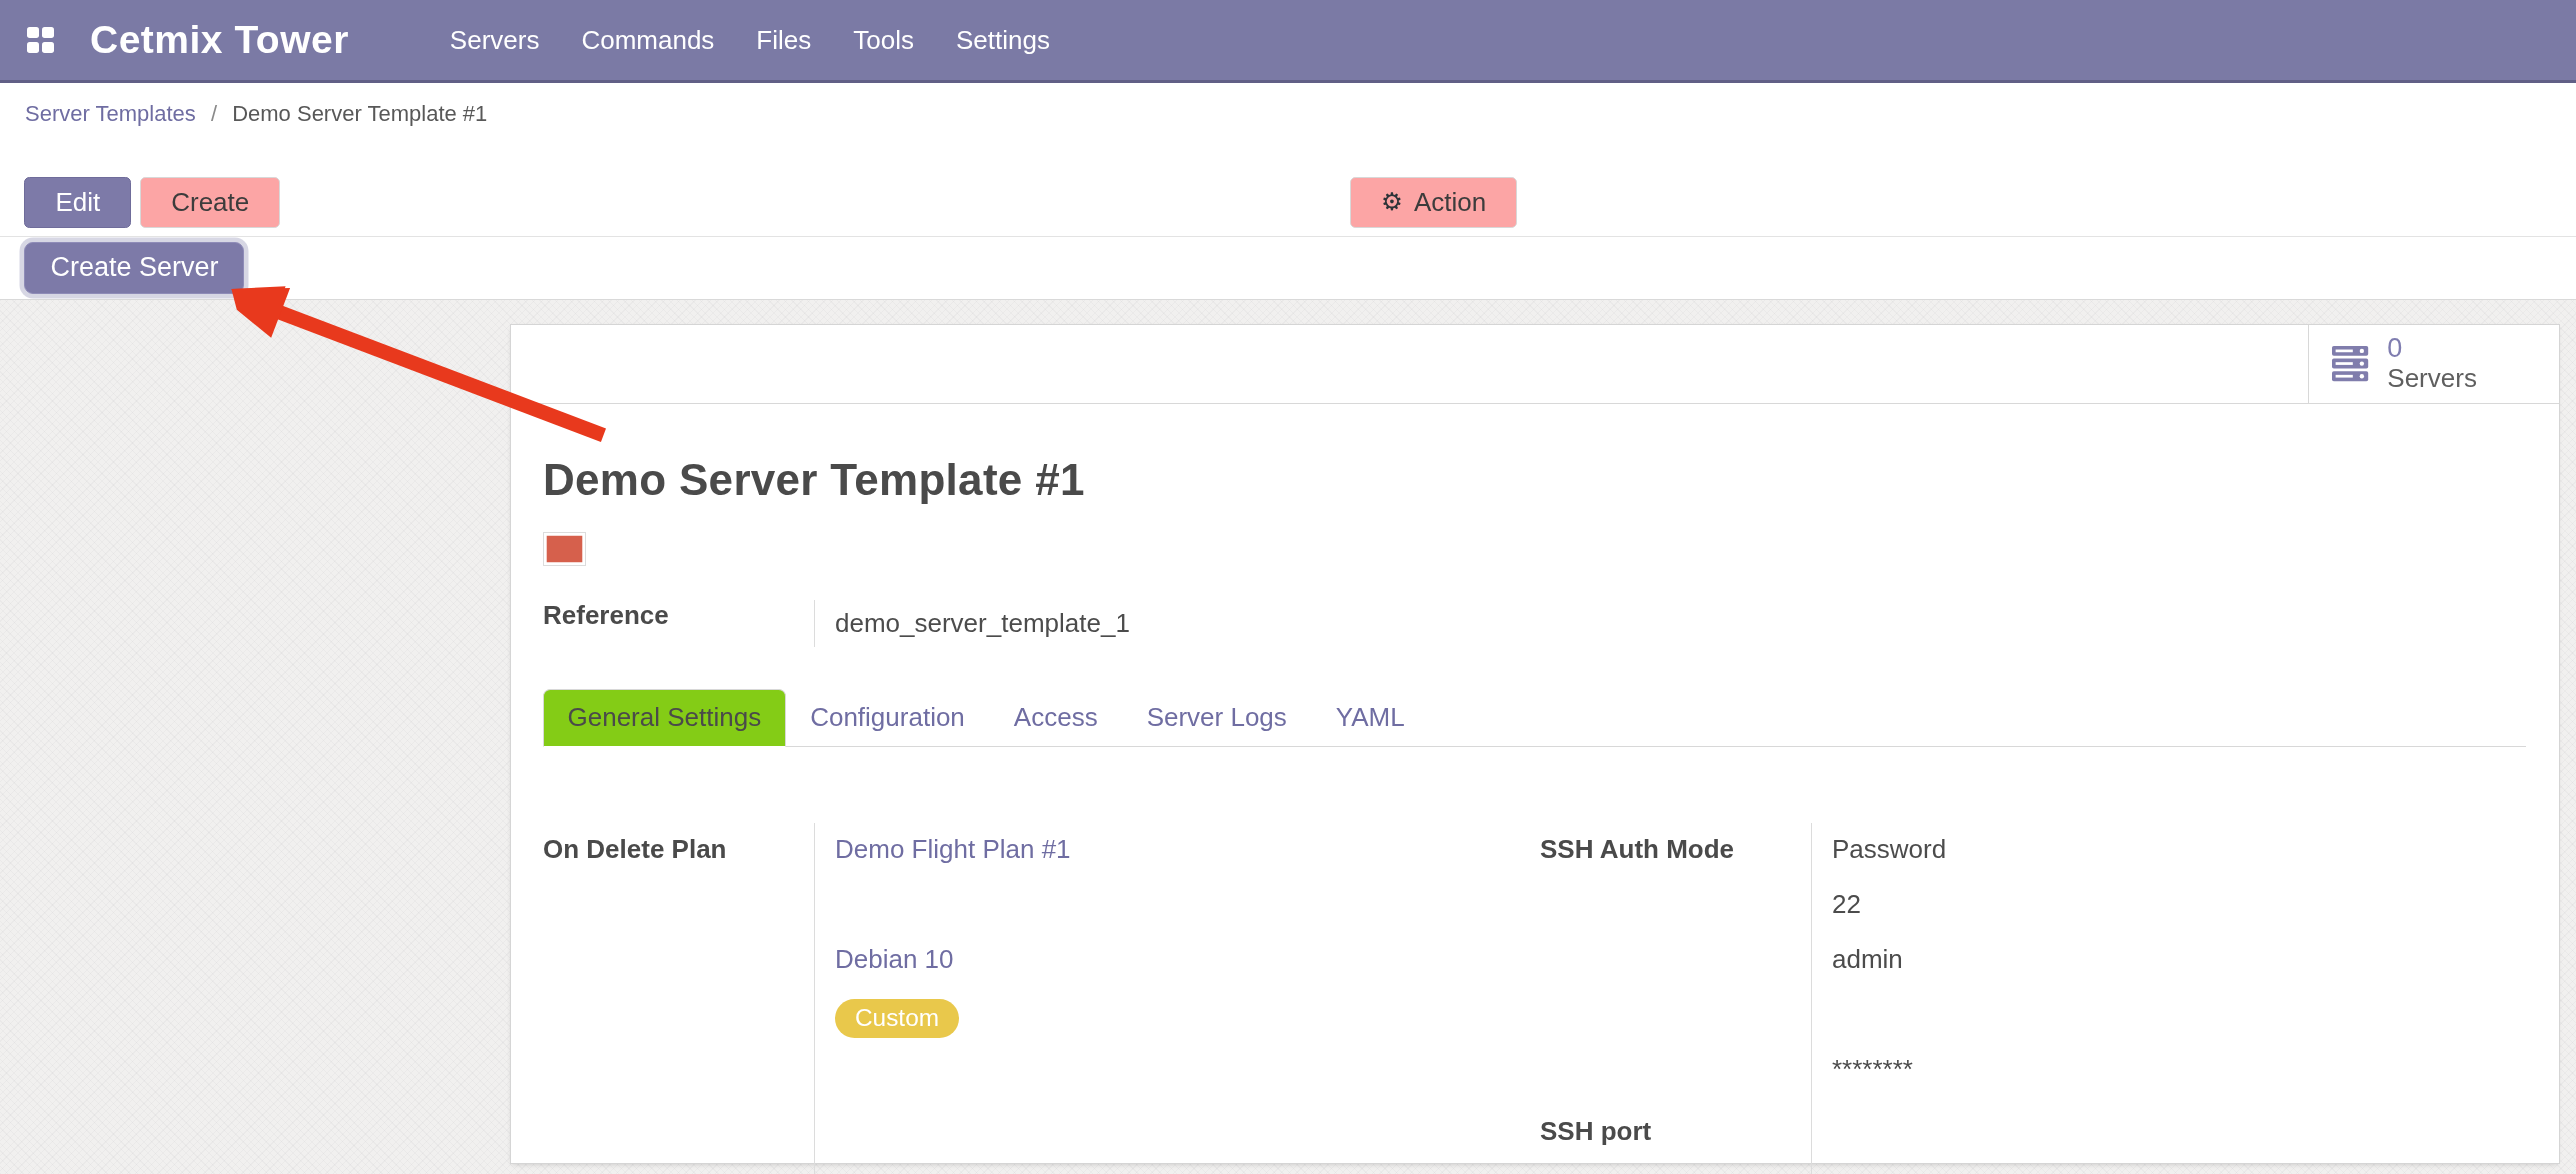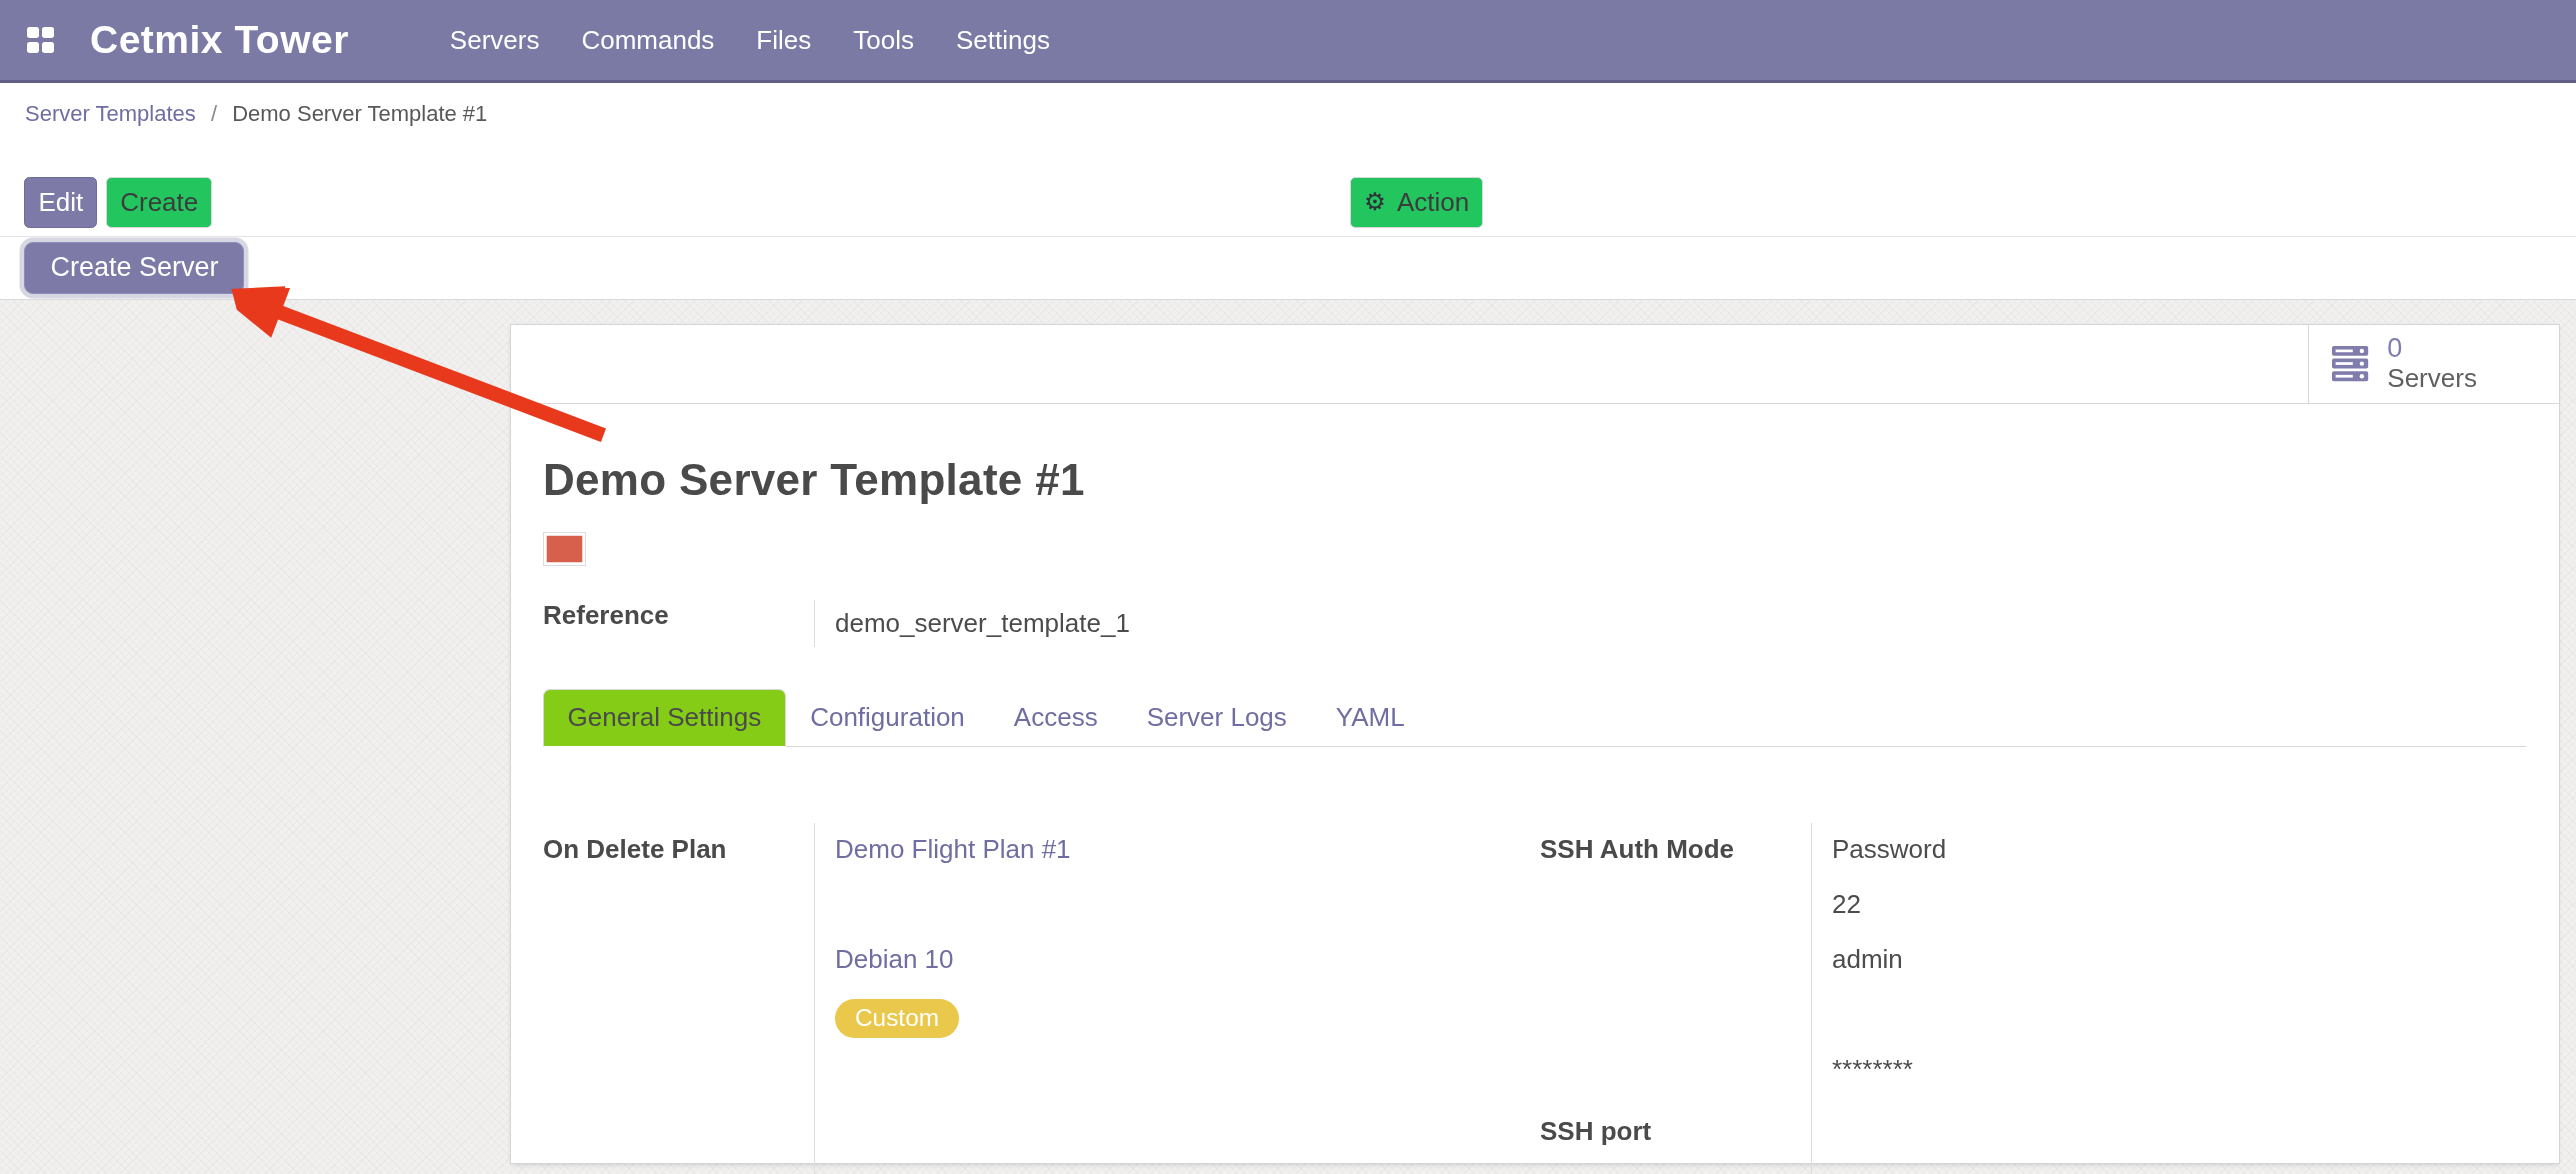--- a/index.html
+++ b/index.html
@@ -26,24 +26,24 @@
   .navbar-menu { display:flex; margin-left:101px; gap:42px; }
   .navbar-menu .nav-item { color:#fff; font-size:26px; cursor:pointer; }
 
   
   .control-panel { position:absolute; top:83px; left:0; width:2576px; height:153px; background:#fff; }
   .breadcrumb { position:absolute; top:18px; left:25px; font-size:22px; white-space:nowrap; }
   .breadcrumb .bc-link { color:var(--link,#6f6da2); cursor:pointer; }
   .breadcrumb .bc-sep { color:#8a8a8a; margin:0 9px; }
   .breadcrumb .bc-current { color:#585858; }
   .cp-buttons { position:absolute; top:94px; left:24.4px; display:flex; gap:9px; }
-  .btn { font-family:inherit; font-size:26px; border-radius:5.4px; padding:9px 13px; cursor:pointer;
+  .btn { font-family:inherit; font-size:26px; border-radius:5.4px; padding:9px 30px; cursor:pointer;
     line-height:1.2; border:0.9px solid transparent; }
   .btn-primary { background:var(--primary-btn,#7d7aa8); border-color:#6f6c9a; color:#fff; }
-  .btn-default { background:#22c55e; border-color:#d8d8d8; color:#3c3c3c; }
+  .btn-default { background:#fca5a5; border-color:#d8d8d8; color:#3c3c3c; }
   .btn-action { position:absolute; top:94px; left:1350px; display:flex; align-items:center; gap:11px; }
   .gear-glyph { font-size:24.4px; line-height:1; color:#2e3338; }
 
   
   .status-bar { position:absolute; top:236px; left:0; width:2576px; height:64px; background:#fff;
     border-top:0.9px solid #e3e3e3; border-bottom:0.9px solid #d9d9d9;text-decoration:underline; }
   .btn-create-server { position:absolute; top:4.5px; left:24.4px; height:52px; padding:0 25px;
     background:var(--primary-btn,#7d7aa8); color:#fff; font-size:27px; font-family:inherit;
     border:1.8px solid #8f8cb8; border-radius:9px; cursor:pointer;
     box-shadow:0 0 0 4.5px rgba(123,121,166,0.30); }

